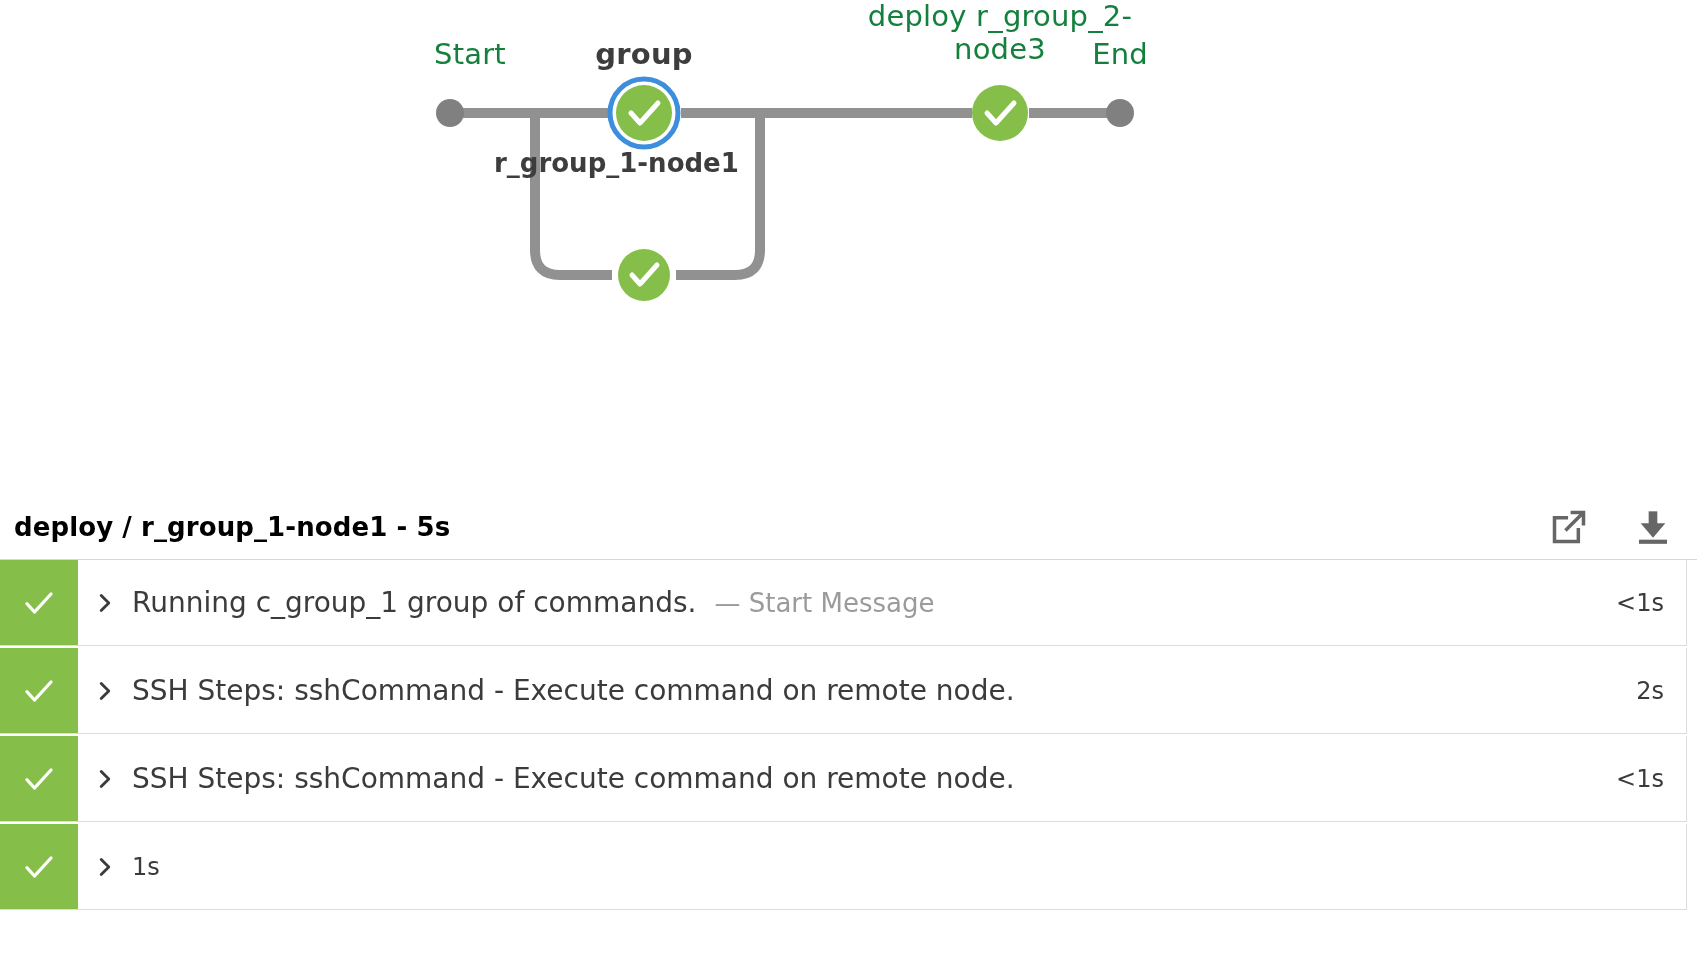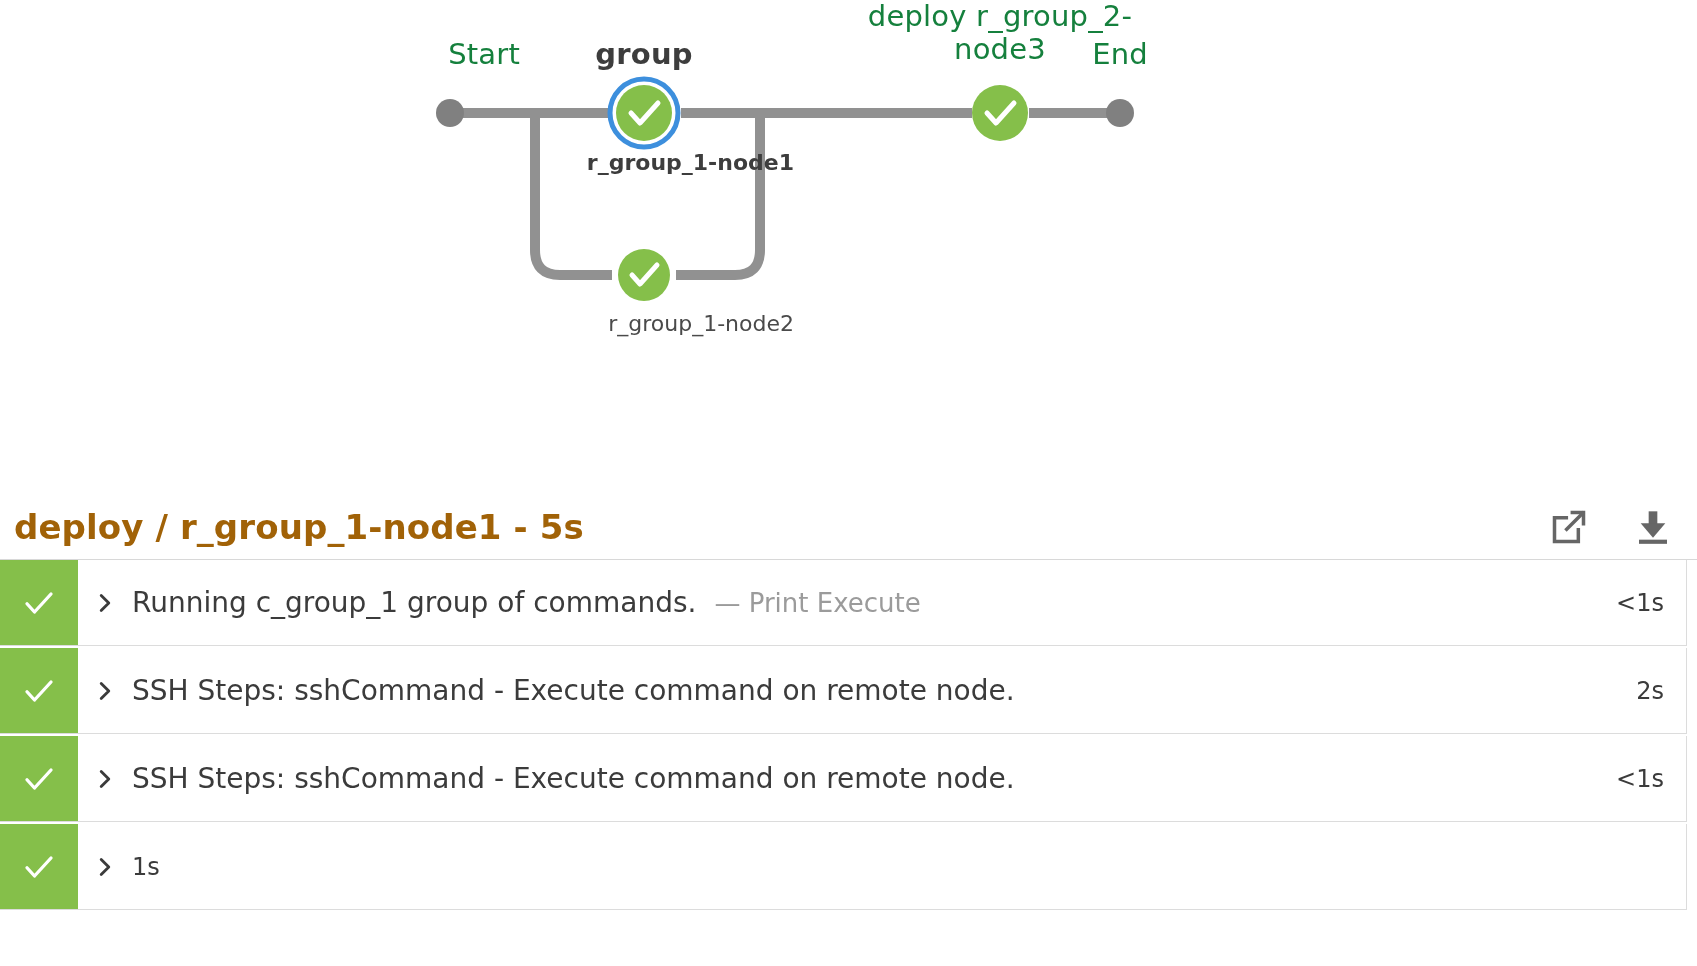--- a/index.html
+++ b/index.html
@@ -27,23 +27,23 @@
     color: #15803d;
     font-size: 29px;
     line-height: 33px;
     letter-spacing: .2px;
     white-space: pre-line;
   }
   .stage-title.bold { font-weight: bold; color: #3d3d3d; }
 
   .node-label {
     position: absolute;
-    text-align: right;
+    text-align: left;
     color: #3d3d3d;
-    font-size: 22px;
+    font-size: 26px;
     line-height: 26px;
     font-weight: bold;
     white-space: nowrap;
   }
   .node-label.regular { font-weight: normal; color: #4a4a4a; }
 
   
   #log-section {
     position: absolute; left: 0; top: 470px;
     width: 1697px; height: 496px;
@@ -56,23 +56,23 @@
     display: flex;
     align-items: flex-end;
     border-bottom: 1px solid #d8d8d8;
   }
   #log-header-inner {
     display: flex; align-items: center; justify-content: space-between;
     width: 100%;
     padding-bottom: 12px;
   }
   #log-title {
-    font-size: 34px;
+    font-size: 26px;
     font-weight: bold;
-    color: #a16207;
+    color: #000000;
     letter-spacing: .1px;
   }
   #log-actions { display: flex; align-items: center; gap: 44px; padding-right: 8px; }
   .action-icon { width: 40px; height: 40px; cursor: pointer; display:block; }
 
   
   #log-rows { width: 1697px; }
   .log-row {
     position: relative;
     display: flex;
@@ -165,32 +165,31 @@
         <circle cx="644" cy="275" r="26" fill="#85bf4a"></circle>
         <path d="M 632 275 l 8 9 l 17 -19" fill="none" stroke="#ffffff" stroke-width="5" stroke-linecap="round" stroke-linejoin="round"></path>
       </g>
 
       <g>
         <circle cx="1000" cy="113" r="28" fill="#85bf4a"></circle>
         <path d="M 987 113 l 9 10 l 18 -20" fill="none" stroke="#ffffff" stroke-width="5" stroke-linecap="round" stroke-linejoin="round"></path>
       </g>
     </svg>
 
-    <div class="stage-title" style="left:380px; top:38px; width:140px;text-align:right;">Start</div>
+    <div class="stage-title" style="left:400px; top:38px; width:140px;">Start</div>
 
     <div class="stage-title bold" style="left:564px; top:38px; width:160px;">group</div>
 
     <div class="stage-title" style="left:855px; top:0px; width:290px;">deploy r_group_2-
 node3</div>
 
     <div class="stage-title" style="left:1050px; top:38px; width:140px;">End</div>
 
     <div class="node-label" style="left:494px; top:150px; width:300px;">r_group_1-node1</div>
 
-    <div class="node-label regular" style="left:494px; top:311px; width:300px;">r_group_1-node2</div>
   </div>
 
   <div id="log-section">
 
     <div id="log-header">
       <div id="log-header-inner">
         <div id="log-title">deploy / r_group_1-node1 - 5s</div>
 
         <div id="log-actions">
           <span class="action-icon" title="Open in new window">
@@ -222,21 +221,21 @@
             <path d="M4 12.5 l5 5.5 L20 6"></path>
           </svg>
         </div>
         <div class="row-chevron">
           <svg viewBox="0 0 16 24" fill="none" stroke="#3b3b3b" stroke-width="2.6" stroke-linecap="round" stroke-linejoin="round">
             <path d="M4.5 5 L11.5 12 L4.5 19"></path>
           </svg>
         </div>
         <div class="row-body">
           <span class="row-text">Running c_group_1 group of commands.</span>
-          <span class="row-meta">— Print Execute</span>
+          <span class="row-meta">— Start Message</span>
         </div>
         <div class="row-duration">&lt;1s</div>
       </div>
 
       <div class="log-row">
         <div class="row-status">
           <svg viewBox="0 0 24 24" fill="none" stroke="#ffffff" stroke-width="2.2" stroke-linecap="round" stroke-linejoin="round">
             <path d="M4 12.5 l5 5.5 L20 6"></path>
           </svg>
         </div>

